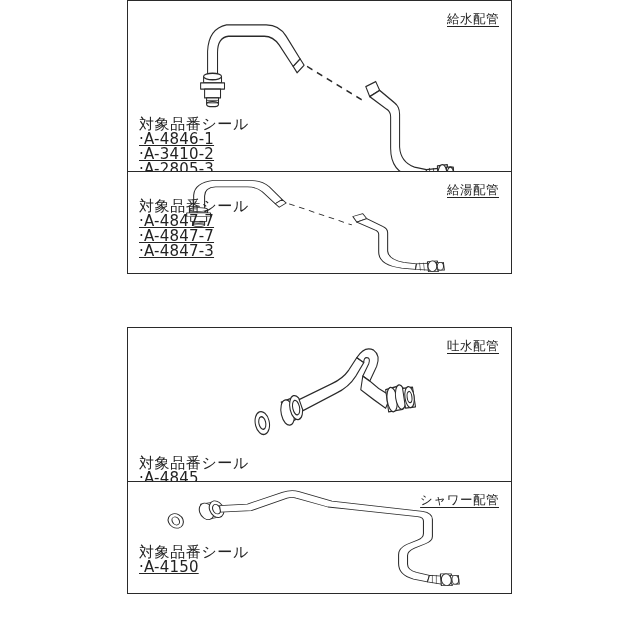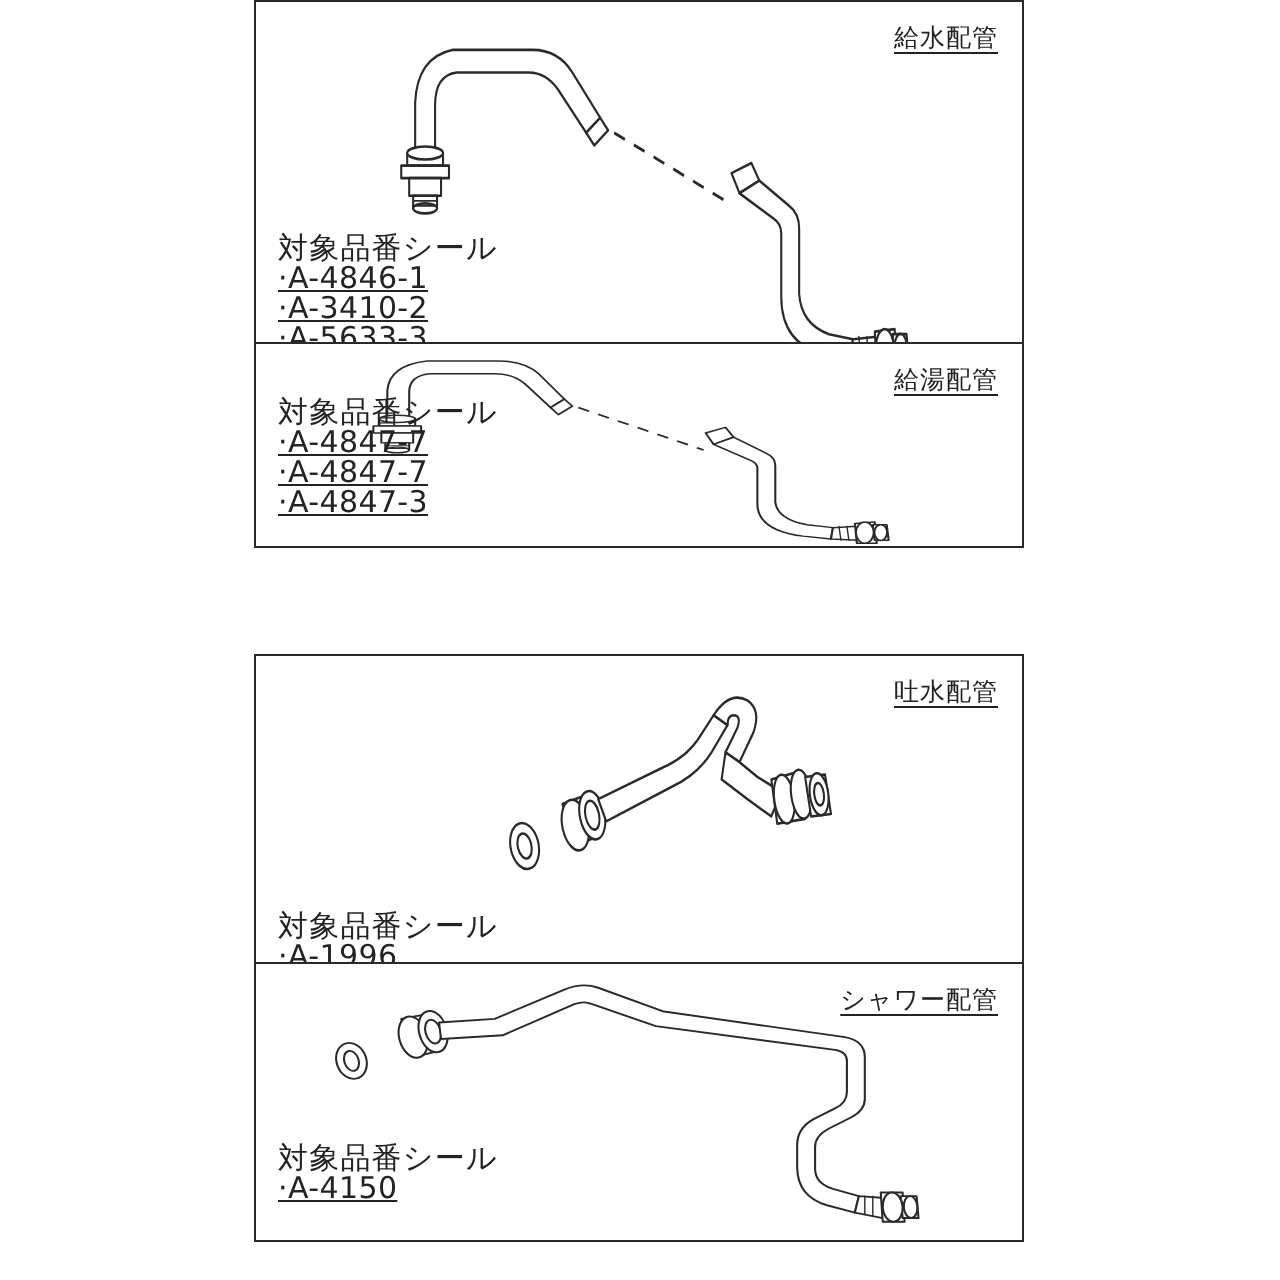--- a/index.html
+++ b/index.html
@@ -25,21 +25,21 @@
     position: absolute;
     left: 127px;
     width: 385px;
     border: 1.6px solid #2a2a2a;
     background: #ffffff;
     box-sizing: border-box;
   }
   #panel-supply  { top: 0;   height: 192px; }
   #panel-hot     { top: 171px; height: 103px; }
   #panel-spout   { top: 327px; height: 176px; }
-  #panel-shower  { top: 481px; height: 140px; }
+  #panel-shower  { top: 481px; height: 113px; }
 
   .panel-title {
     position: absolute;
     right: 12px;
     top: 10px;
     font-size: 12.5px;
     color: #222;
     letter-spacing: 0.5px;
     text-decoration: underline;
     text-underline-offset: 3px;
@@ -111,21 +111,21 @@
           <ellipse cx="324" cy="137.5" rx="3.2" ry="5.6"></ellipse>
           <path d="M303 133 L304 143 M307 133 L308 143" stroke-width="0.7"></path>
         </g>
       </svg>
     </div>
     <div class="panel-title">給水配管</div>
     <div class="seal-block" id="seals-supply">
       <div class="seal-head">対象品番シール</div>
       <div class="seal-item">·A-4846-1</div>
       <div class="seal-item">·A-3410-2</div>
-      <div class="seal-item">·A-5633-3</div>
+      <div class="seal-item">·A-2805-3</div>
     </div>
   </div>
 
   <div class="panel" id="panel-hot">
     <div class="art">
       <svg viewBox="0 0 385 143" preserveAspectRatio="none">
         <g fill="#ffffff" stroke="#2a2a2a" stroke-width="1.05" stroke-linejoin="round" stroke-linecap="round">
           <path d="M66 53 L66 33 Q67 15 86 12 L122 12 Q135 12 142 21 L155 39 L148 45 L135 28 Q129 21 120 21 L88 21 Q77 22 77 34 L77 53 Z"></path>
           <path d="M148 45 L155 39 L159 44 L152 50 Z"></path>
           <path d="M62 53 L80 53 L80 58 L62 58 Z"></path>
@@ -184,21 +184,21 @@
           <ellipse cx="274" cy="56" rx="5" ry="10" transform="rotate(-10 274 56)"></ellipse>
           <path d="M276 49 L286 48 L289 64 L279 65 Z"></path>
           <ellipse cx="283" cy="56" rx="4.6" ry="8.6" transform="rotate(-10 283 56)"></ellipse>
           <ellipse cx="283" cy="56" rx="2.4" ry="4.6" transform="rotate(-10 283 56)"></ellipse>
         </g>
       </svg>
     </div>
     <div class="panel-title">吐水配管</div>
     <div class="seal-block" id="seals-spout">
       <div class="seal-head">対象品番シール</div>
-      <div class="seal-item">·A-1996</div>
+      <div class="seal-item">·A-4845</div>
     </div>
   </div>
 
   <div class="panel" id="panel-shower">
     <div class="art">
       <svg viewBox="0 0 385 151" preserveAspectRatio="none">
         <g fill="#ffffff" stroke="#2a2a2a" stroke-width="1.05" stroke-linejoin="round" stroke-linecap="round">
 
           <g>
             <ellipse cx="48" cy="53" rx="7.5" ry="10" transform="rotate(-16 48 53)"></ellipse>

